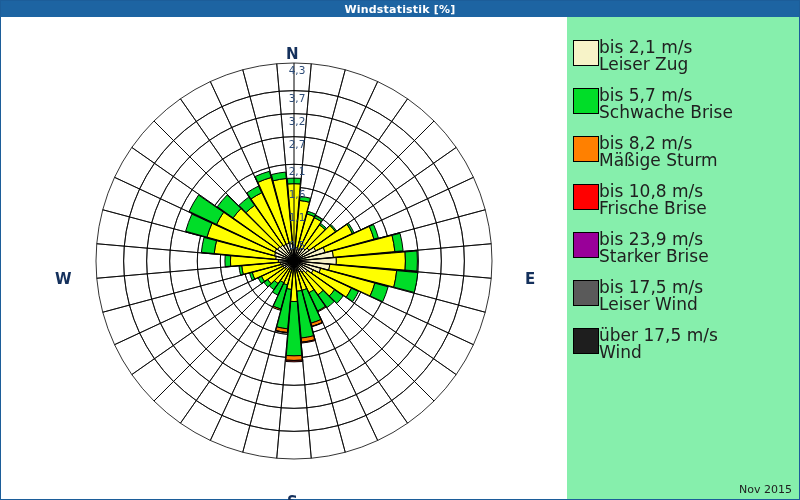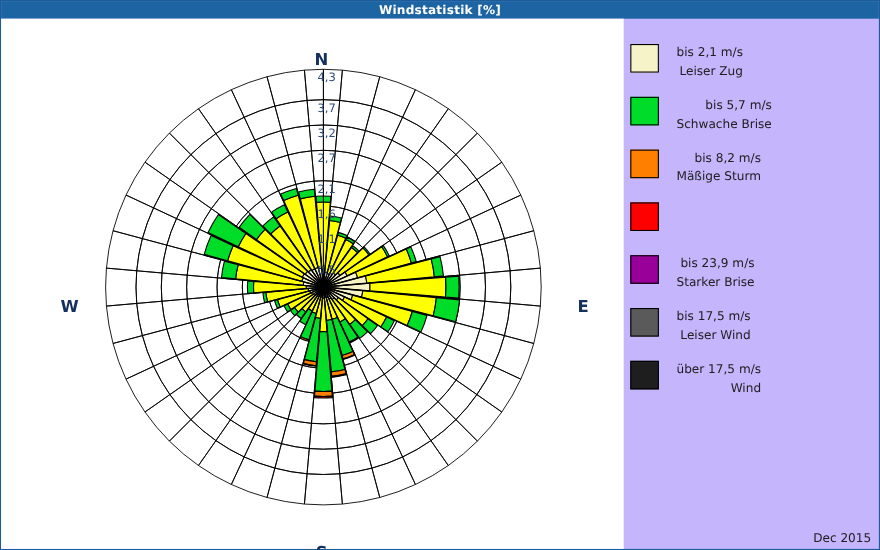--- a/index.html
+++ b/index.html
@@ -6,21 +6,21 @@
   html,body{margin:0;padding:0;}
   body{
     width:800px;height:500px;overflow:hidden;
     background:#ffffff;
     font-family:"DejaVu Sans","Liberation Sans",sans-serif;
   }
   #app{
     position:relative;width:800px;height:500px;
     box-sizing:border-box;
     border:1px solid #1c5d99;
-    background:#c4b5fd;
+    background:#86efac;
   }
   #titlebar{
     position:absolute;left:0;top:0;width:100%;height:16px;
     background:#1d64a2;
     color:#ffffff;
     font-size:11px;font-weight:bold;
     display:flex;align-items:center;justify-content:center;
     letter-spacing:.2px;
   }
   #plotwrap{
@@ -34,26 +34,24 @@
     display:flex;align-items:flex-start;margin-bottom:6px;height:42px;
   }
   .swatch{
     width:26px;height:26px;
     border:1px solid #000000;
     box-sizing:border-box;
     flex:0 0 auto;
     margin-top:1px;
   }
   .legend-text{
-    margin-left:16px;
-    font-size:11px;
+    font-size:17px;
     color:#202020;
     line-height:17px;
     white-space:nowrap;
-    text-align:right;
   }
   .legend-text .l2{display:block;}
   #datestamp{
     position:absolute;right:7px;bottom:3px;
     font-size:11px;color:#202020;
   }
   .compass{
     position:absolute;
     font-size:15px;font-weight:bold;color:#14305c;
   }
@@ -554,29 +552,30 @@
       <div class="legend-row">
         <div class="swatch" style="background: rgb(0, 221, 40);"></div>
         <div class="legend-text"><span>bis 5,7 m/s</span><span class="l2">Schwache Brise</span></div>
       </div>
       <div class="legend-row">
         <div class="swatch" style="background: rgb(255, 128, 0);"></div>
         <div class="legend-text"><span>bis 8,2 m/s</span><span class="l2">Mäßige Sturm</span></div>
       </div>
       <div class="legend-row">
         <div class="swatch" style="background: rgb(255, 0, 0);"></div>
+        <div class="legend-text"><span>bis 10,8 m/s</span><span class="l2">Frische Brise</span></div>
       </div>
       <div class="legend-row">
         <div class="swatch" style="background: rgb(153, 0, 153);"></div>
         <div class="legend-text"><span>bis 23,9 m/s</span><span class="l2">Starker Brise</span></div>
       </div>
       <div class="legend-row">
         <div class="swatch" style="background: rgb(90, 90, 90);"></div>
         <div class="legend-text"><span>bis 17,5 m/s</span><span class="l2">Leiser Wind</span></div>
       </div>
       <div class="legend-row">
         <div class="swatch" style="background: rgb(30, 30, 30);"></div>
         <div class="legend-text"><span>über 17,5 m/s</span><span class="l2">Wind</span></div>
       </div>
     </div>
 
-  <div id="datestamp">Dec 2015</div>
+  <div id="datestamp">Nov 2015</div>
 </div>
 
 </body></html>

